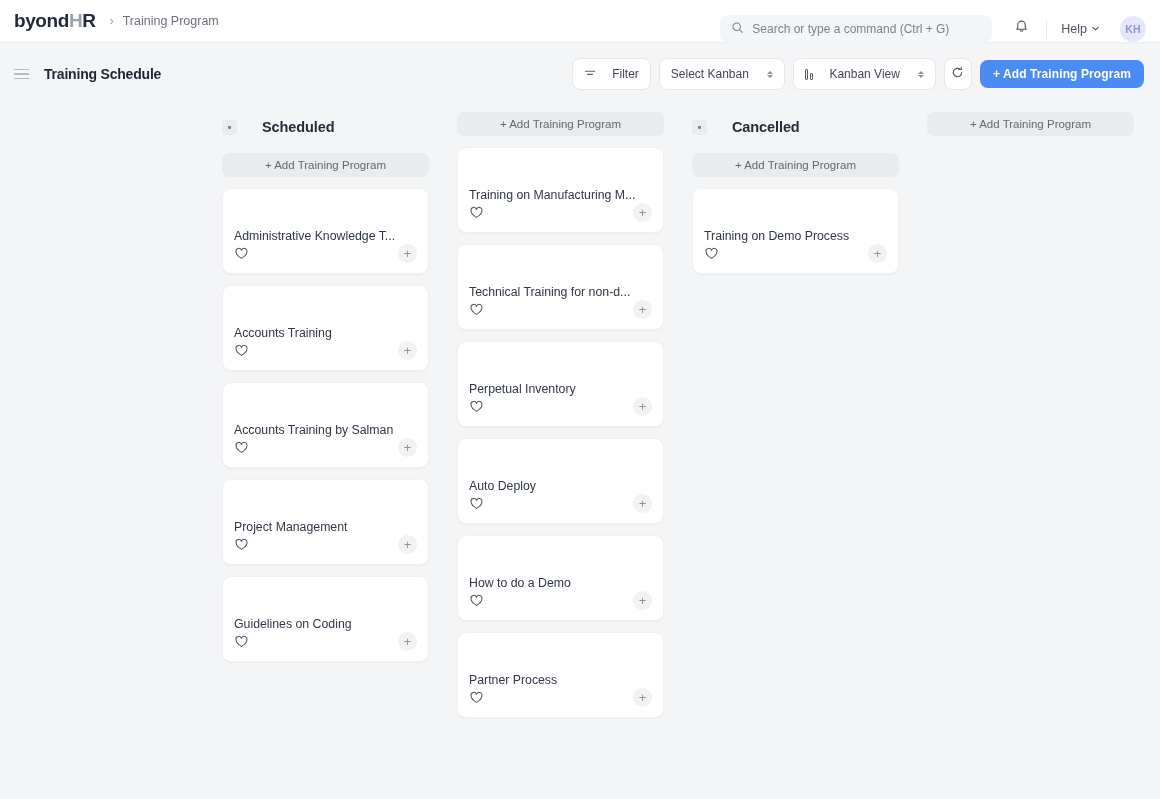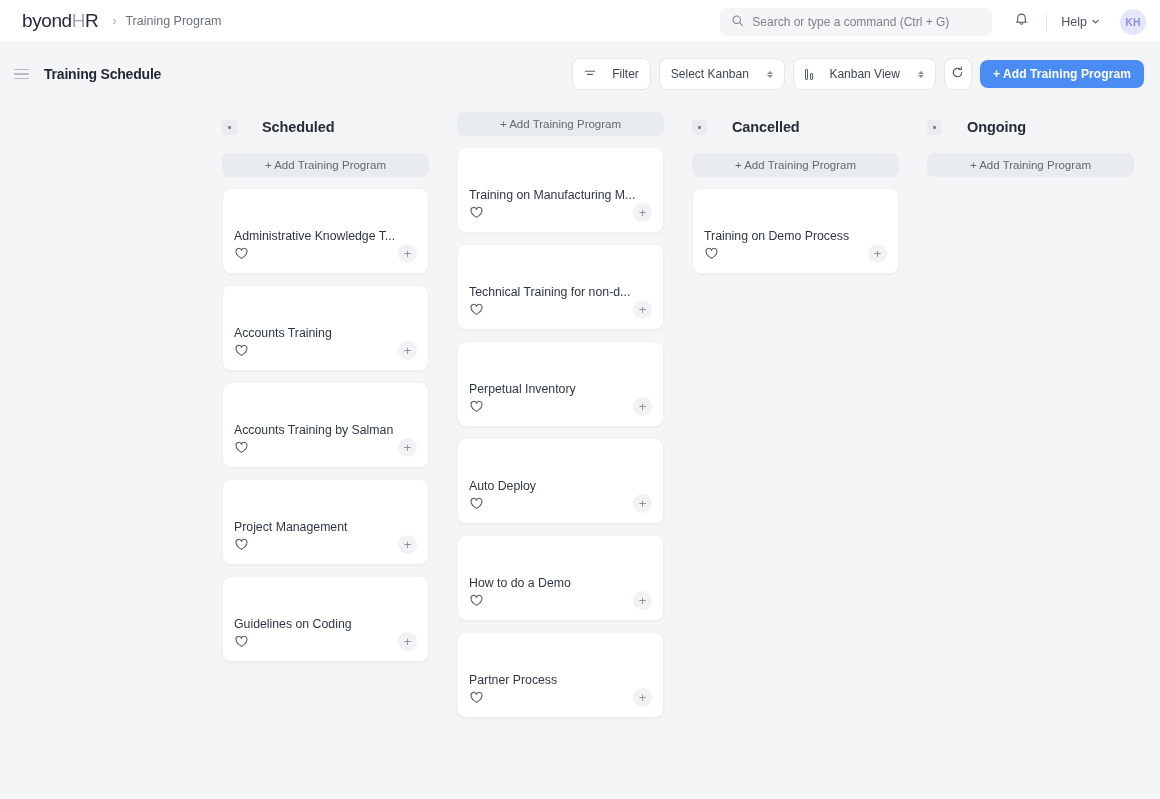--- a/index.html
+++ b/index.html
@@ -19,41 +19,40 @@
     border-bottom: 1px solid #ebeef0;
     display: flex;
     align-items: center;
     padding: 0 16px 0 14px;
     position: relative;
   }
   .brand {
     display: flex;
     align-items: baseline;
     font-size: 19px;
-    font-weight: 400;
+    font-weight: 700;
     letter-spacing: -0.4px;
     color: #252a3b;
-    margin-left: 8px;
   }
   .brand .hr-h { color: #9aa2b8; }
   .brand .hr-r { color: #252a3b; }
   .crumb-sep {
     color: #9ea3ad;
     font-size: 12px;
     margin: 0 9px 0 14px;
   }
   .crumb-text {
     font-size: 12.5px;
     color: #6b727f;
   }
 
   .nav-right {
     position: absolute;
     right: 14px;
-    top: 0;
+    top: 7px;
     height: 43px;
     display: flex;
     align-items: center;
     gap: 0;
   }
   .search-box {
     width: 272px;
     height: 28px;
     background: #f4f5f6;
     border: 1px solid transparent;
@@ -514,21 +513,15 @@
         <div class="card-title">Training on Demo Process</div>
         <div class="card-foot">
           <span class="heart-btn"><svg width="15" height="15" viewBox="0 0 16 16" fill="none">
               <path d="M8 13.2S2.2 9.9 2.2 6.2A2.9 2.9 0 0 1 8 4.8a2.9 2.9 0 0 1 5.8 1.4c0 3.7-5.8 7-5.8 7z" stroke="#4e5561" stroke-width="1.1" stroke-linejoin="round"></path>
             </svg></span>
           <span class="plus-btn">+</span>
         </div>
       </div>
     </div>
     <div class="column">
-      <div class="col-head">
-        <span class="drag-dot">
-          <i></i>
-        </span>
-        <span class="col-title">Ongoing</span>
-      </div>
       <div class="col-add">+ Add Training Program</div>
     </div>
   </div>
 
 </body></html>

